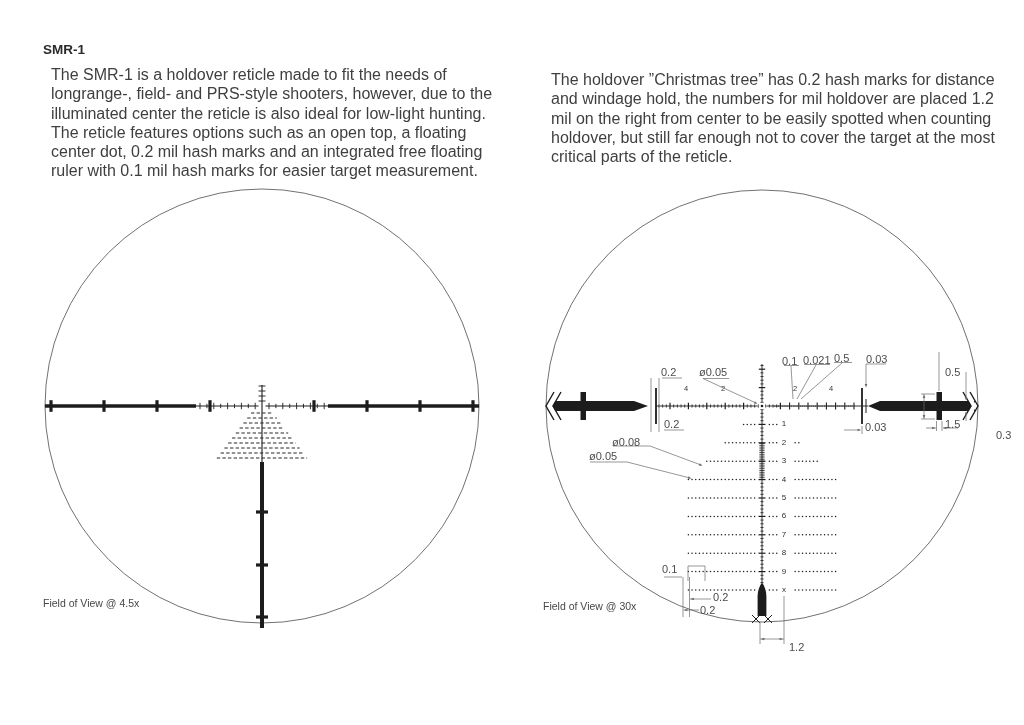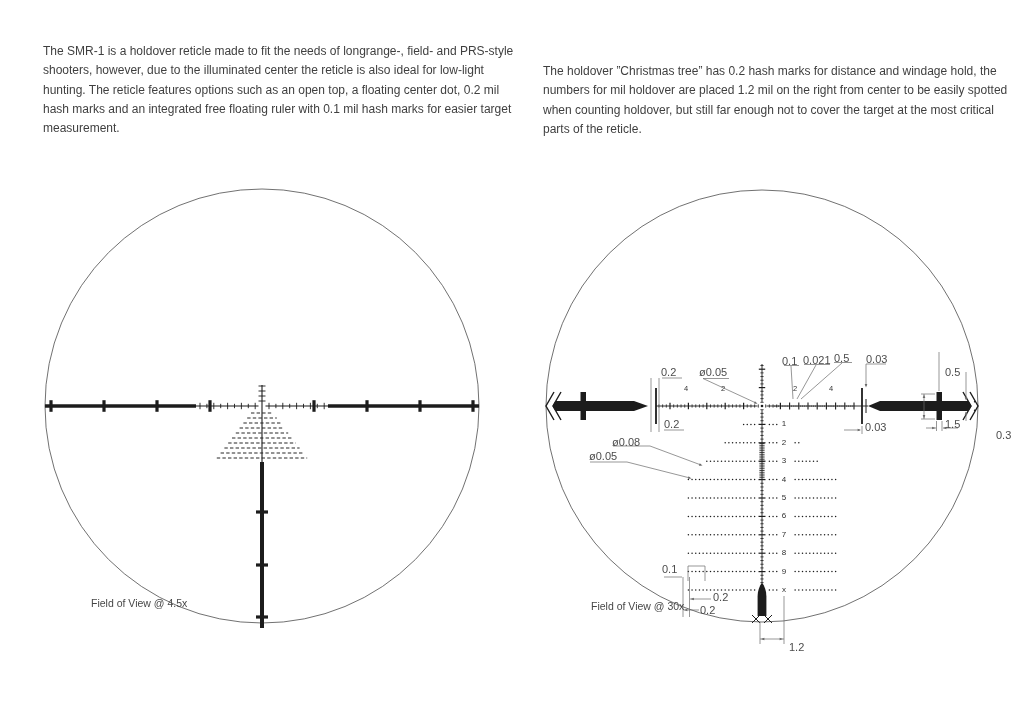--- a/index.html
+++ b/index.html
@@ -3,31 +3,32 @@
 <meta charset="utf-8">
 <style>
   html,body{margin:0;padding:0;}
   body{
     width:1024px;height:725px;position:relative;overflow:hidden;
     background:#ffffff;
     font-family:"Liberation Sans", sans-serif;
   }
   .text-block{position:absolute;color:#3f3f3f;}
   .title{font-size:13.5px;font-weight:bold;color:#2b2b2b;margin:0 0 6px 0;}
-  .para{font-size:12px;line-height:19.3px;margin:0;}
-  .fov-label{position:absolute;font-size:10.5px;color:#474747;margin-left:48px;}
+  .para{font-size:16px;line-height:19.3px;margin:8px;}
+  .fov-label{position:absolute;font-size:10.5px;color:#474747;}
   #reticles{position:absolute;left:0;top:0;}
   .dim{position:absolute;font-size:11px;color:#4c4c4c;white-space:nowrap;}
   .mil{position:absolute;font-size:7.5px;color:#333;width:10px;text-align:center;}
   .holdnum{position:absolute;font-size:8px;color:#2e2e2e;width:14px;text-align:center;line-height:10px;}
 </style>
 </head>
 <body>
 
 <div class="text-block" style="left:43px;top:42px;width:478px;">
+  <p class="title">SMR-1</p>
   <p class="para">The SMR-1 is a holdover reticle made to fit the needs of longrange-, field- and PRS-style shooters, however, due to the illuminated center the reticle is also ideal for low-light hunting. The reticle features options such as an open top, a floating center dot, 0.2 mil hash marks and an integrated free floating ruler with 0.1 mil hash marks for easier target measurement.</p>
 </div>
 <div class="text-block" style="left:543px;top:62px;width:475px;">
   <p class="para">The holdover ”Christmas tree” has 0.2 hash marks for distance and windage hold, the numbers for mil holdover are placed 1.2 mil on the right from center to be easily spotted when counting holdover, but still far enough not to cover the target at the most critical parts of the reticle.</p>
 </div>
 
 <svg id="reticles" width="1024" height="725" viewBox="0 0 1024 725">
     <circle cx="262" cy="406" r="217" fill="none" stroke="#4d4d4d" stroke-width="0.8"></circle>
     <line x1="45" y1="406" x2="196" y2="406" stroke="#1c1c1c" stroke-width="3.6"></line>
     <line x1="328" y1="406" x2="479" y2="406" stroke="#1c1c1c" stroke-width="3.6"></line>

